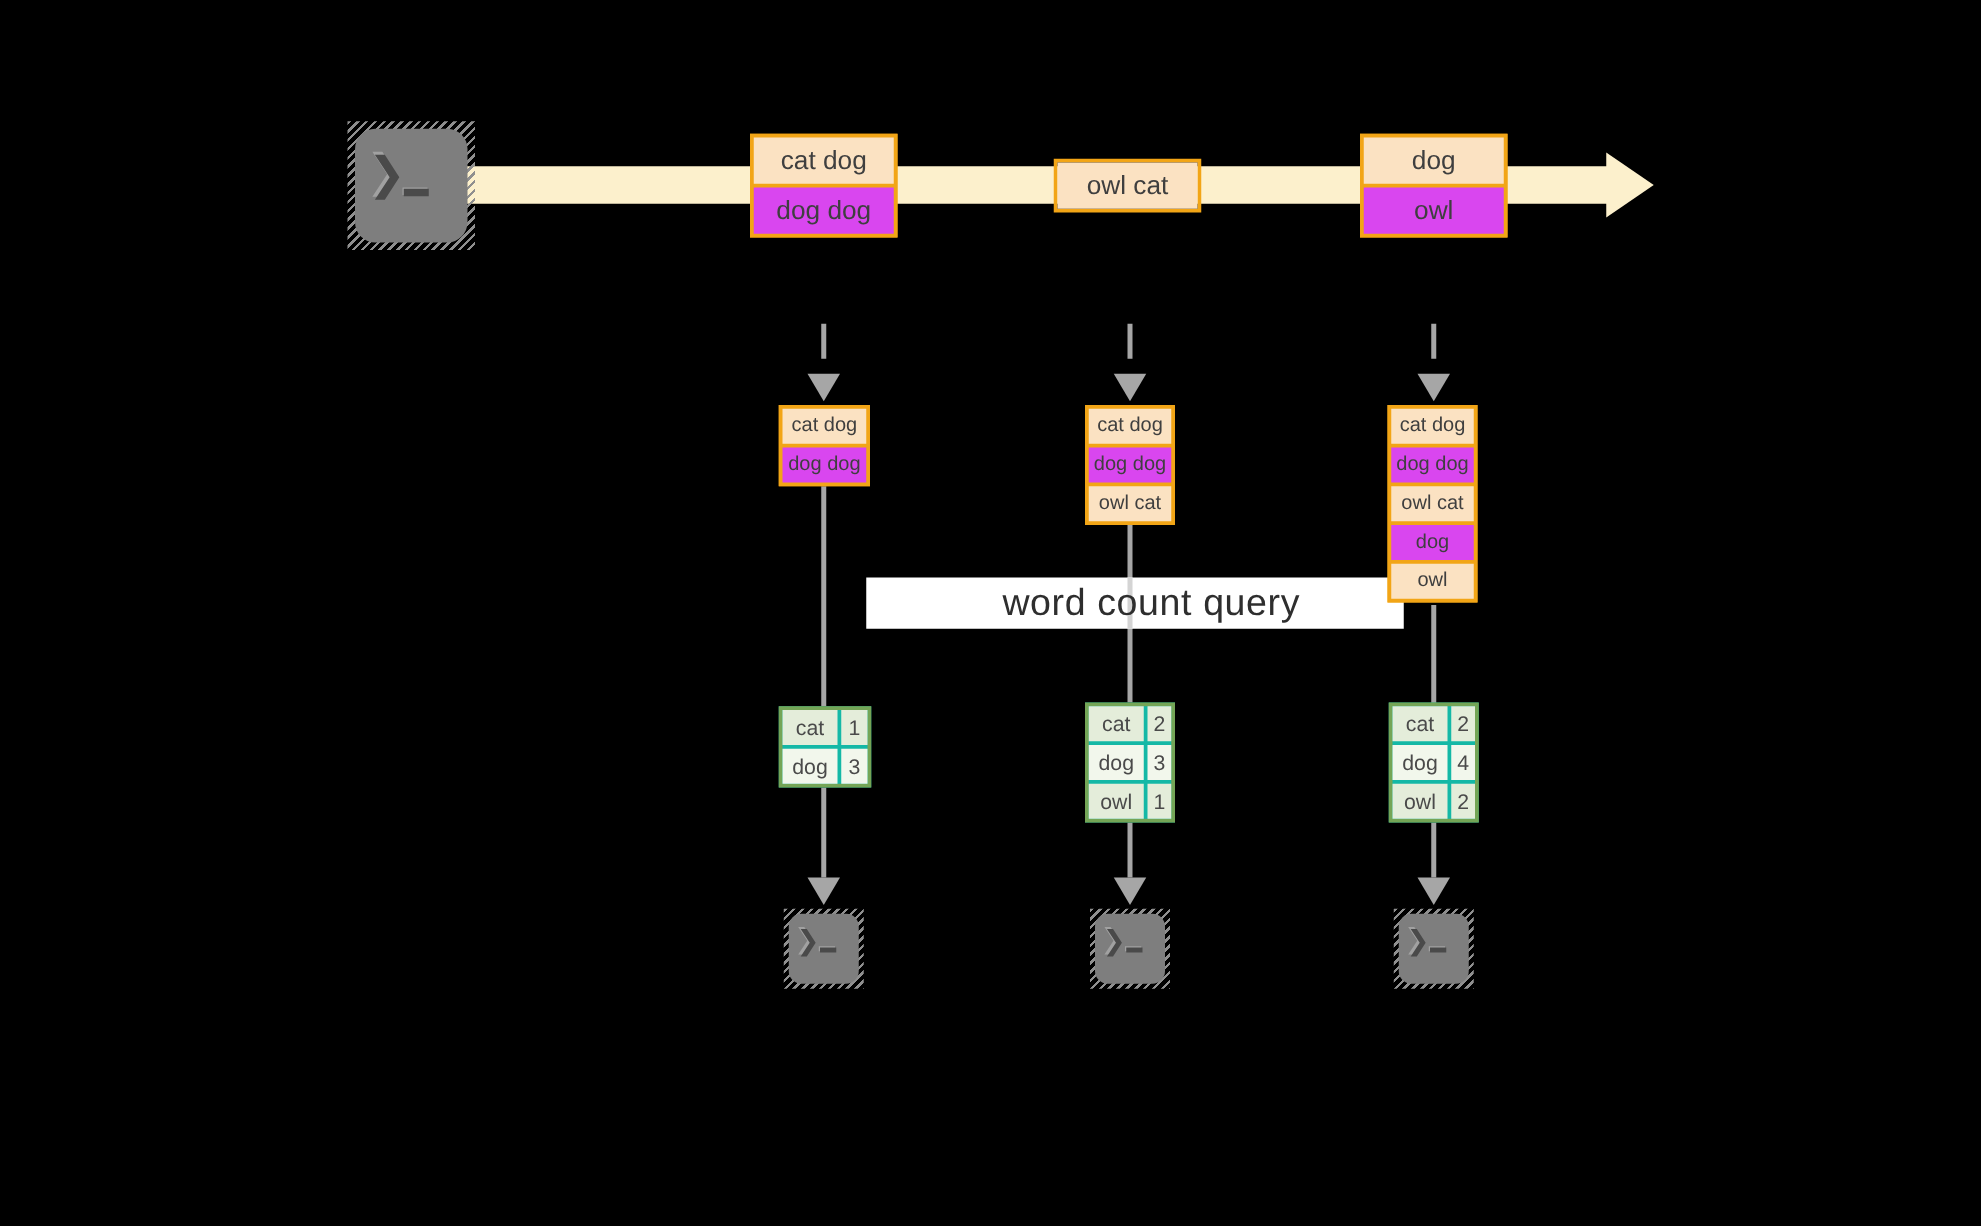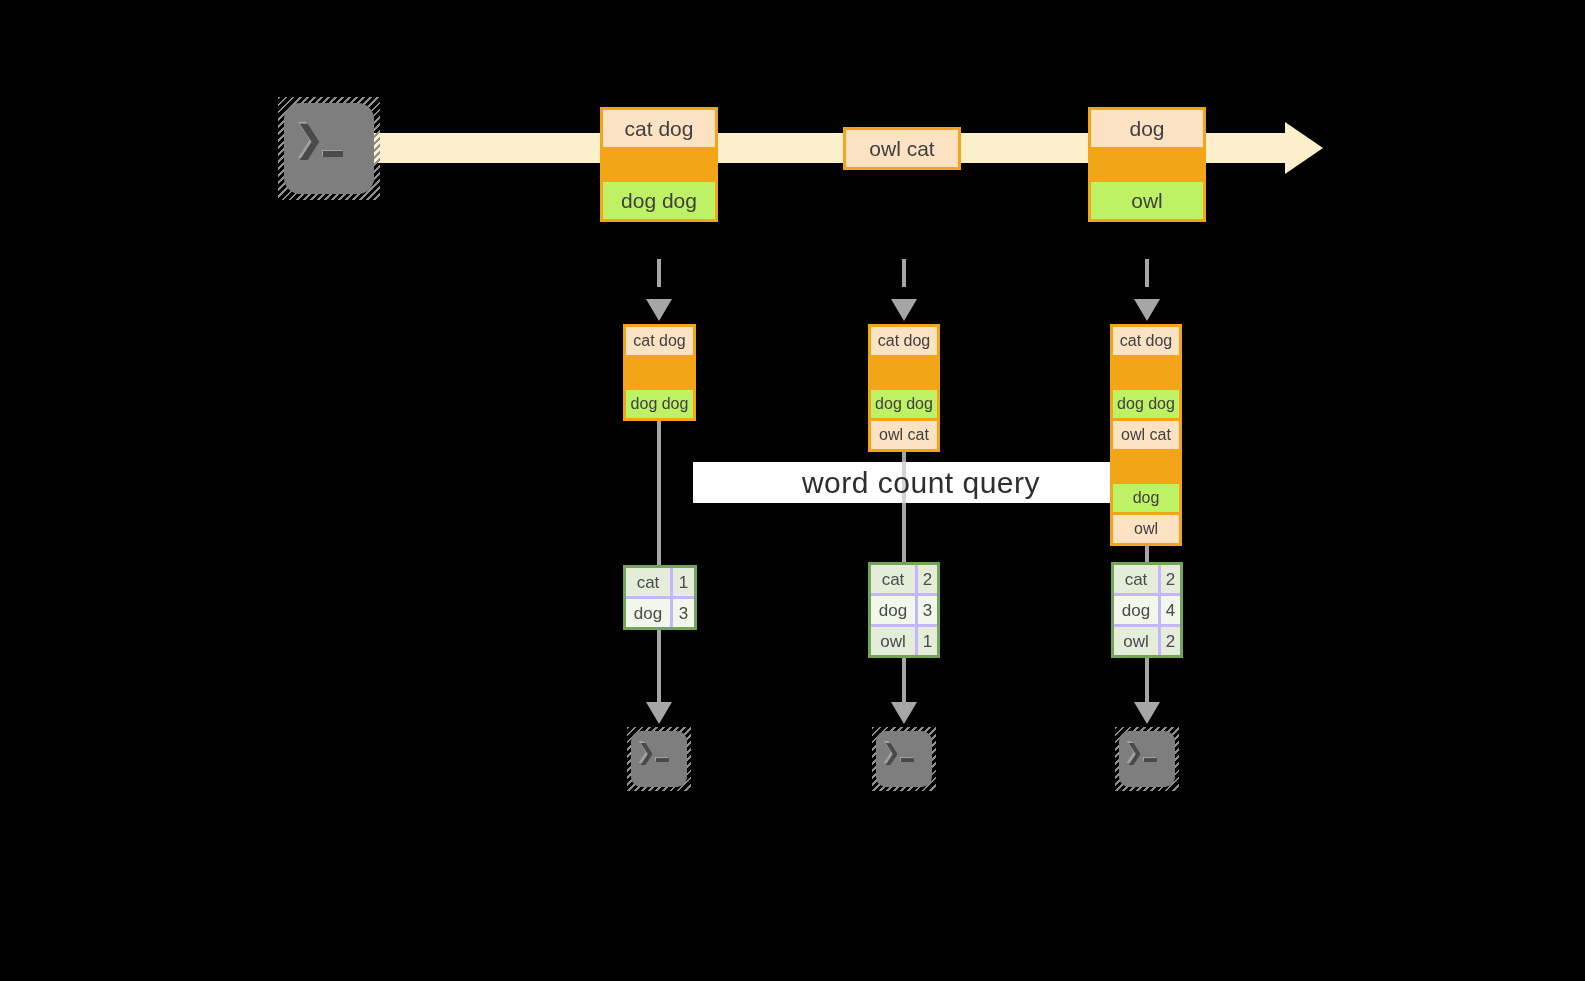--- a/index.html
+++ b/index.html
@@ -18,21 +18,21 @@
     border-left:38px solid #FCF0CC;
   }
 
   
   .obox { border:3px solid #F2A516; background:#F2A516; display:flex; flex-direction:column; gap:3px; z-index:4; }
   .ocell {
     display:flex; align-items:center; justify-content:center;
     color:#3F3F3F; line-height:1;
   }
   .ocell.peach { background:#FBE2C2; }
-  .ocell.cream { background:#bef264;margin-top:32px; }
+  .ocell.cream { background:#d946ef; }
   .stream-cell { height:37px; font-size:21px; }
   .state-cell  { height:28px; font-size:16px; }
 
   
   .vline  { width:4px; background:#A6A6A6; z-index:1; }
   .vdash  { width:4px; background:#A6A6A6; z-index:1; }
   .tri-down {
     width:0; height:0; z-index:1;
     border-left:13px solid transparent; border-right:13px solid transparent;
     border-top:22px solid #A6A6A6;
@@ -40,21 +40,21 @@
 
   
   .qband { background:#FFFFFF; z-index:2; }
   .qseam { position:absolute; top:0; bottom:0; width:4px; background:#D4D4D4; }
   .qlabel {
     position:absolute; inset:0; display:flex; align-items:center; justify-content:center;
     font-size:30px; color:#2E2E2E; letter-spacing:0.5px;margin-left:26px;
   }
 
   
-  .gtable { border:3px solid #74A556; background:#c4b5fd; display:flex; flex-direction:column; gap:3px; z-index:4; }
+  .gtable { border:3px solid #74A556; background:#14b8a6; display:flex; flex-direction:column; gap:3px; z-index:4; }
   .grow { display:flex; gap:3px; height:28px; }
   .gcell {
     display:flex; align-items:center; justify-content:center;
     color:#4A4A4A; font-size:17px; line-height:1;
   }
   .gcell.word { width:44px; }
   .gcell.num  { flex:1; }
   .grow.dark .gcell  { background:#E4EDDA; }
   .grow.light .gcell { background:#F2F7EC; }
 

